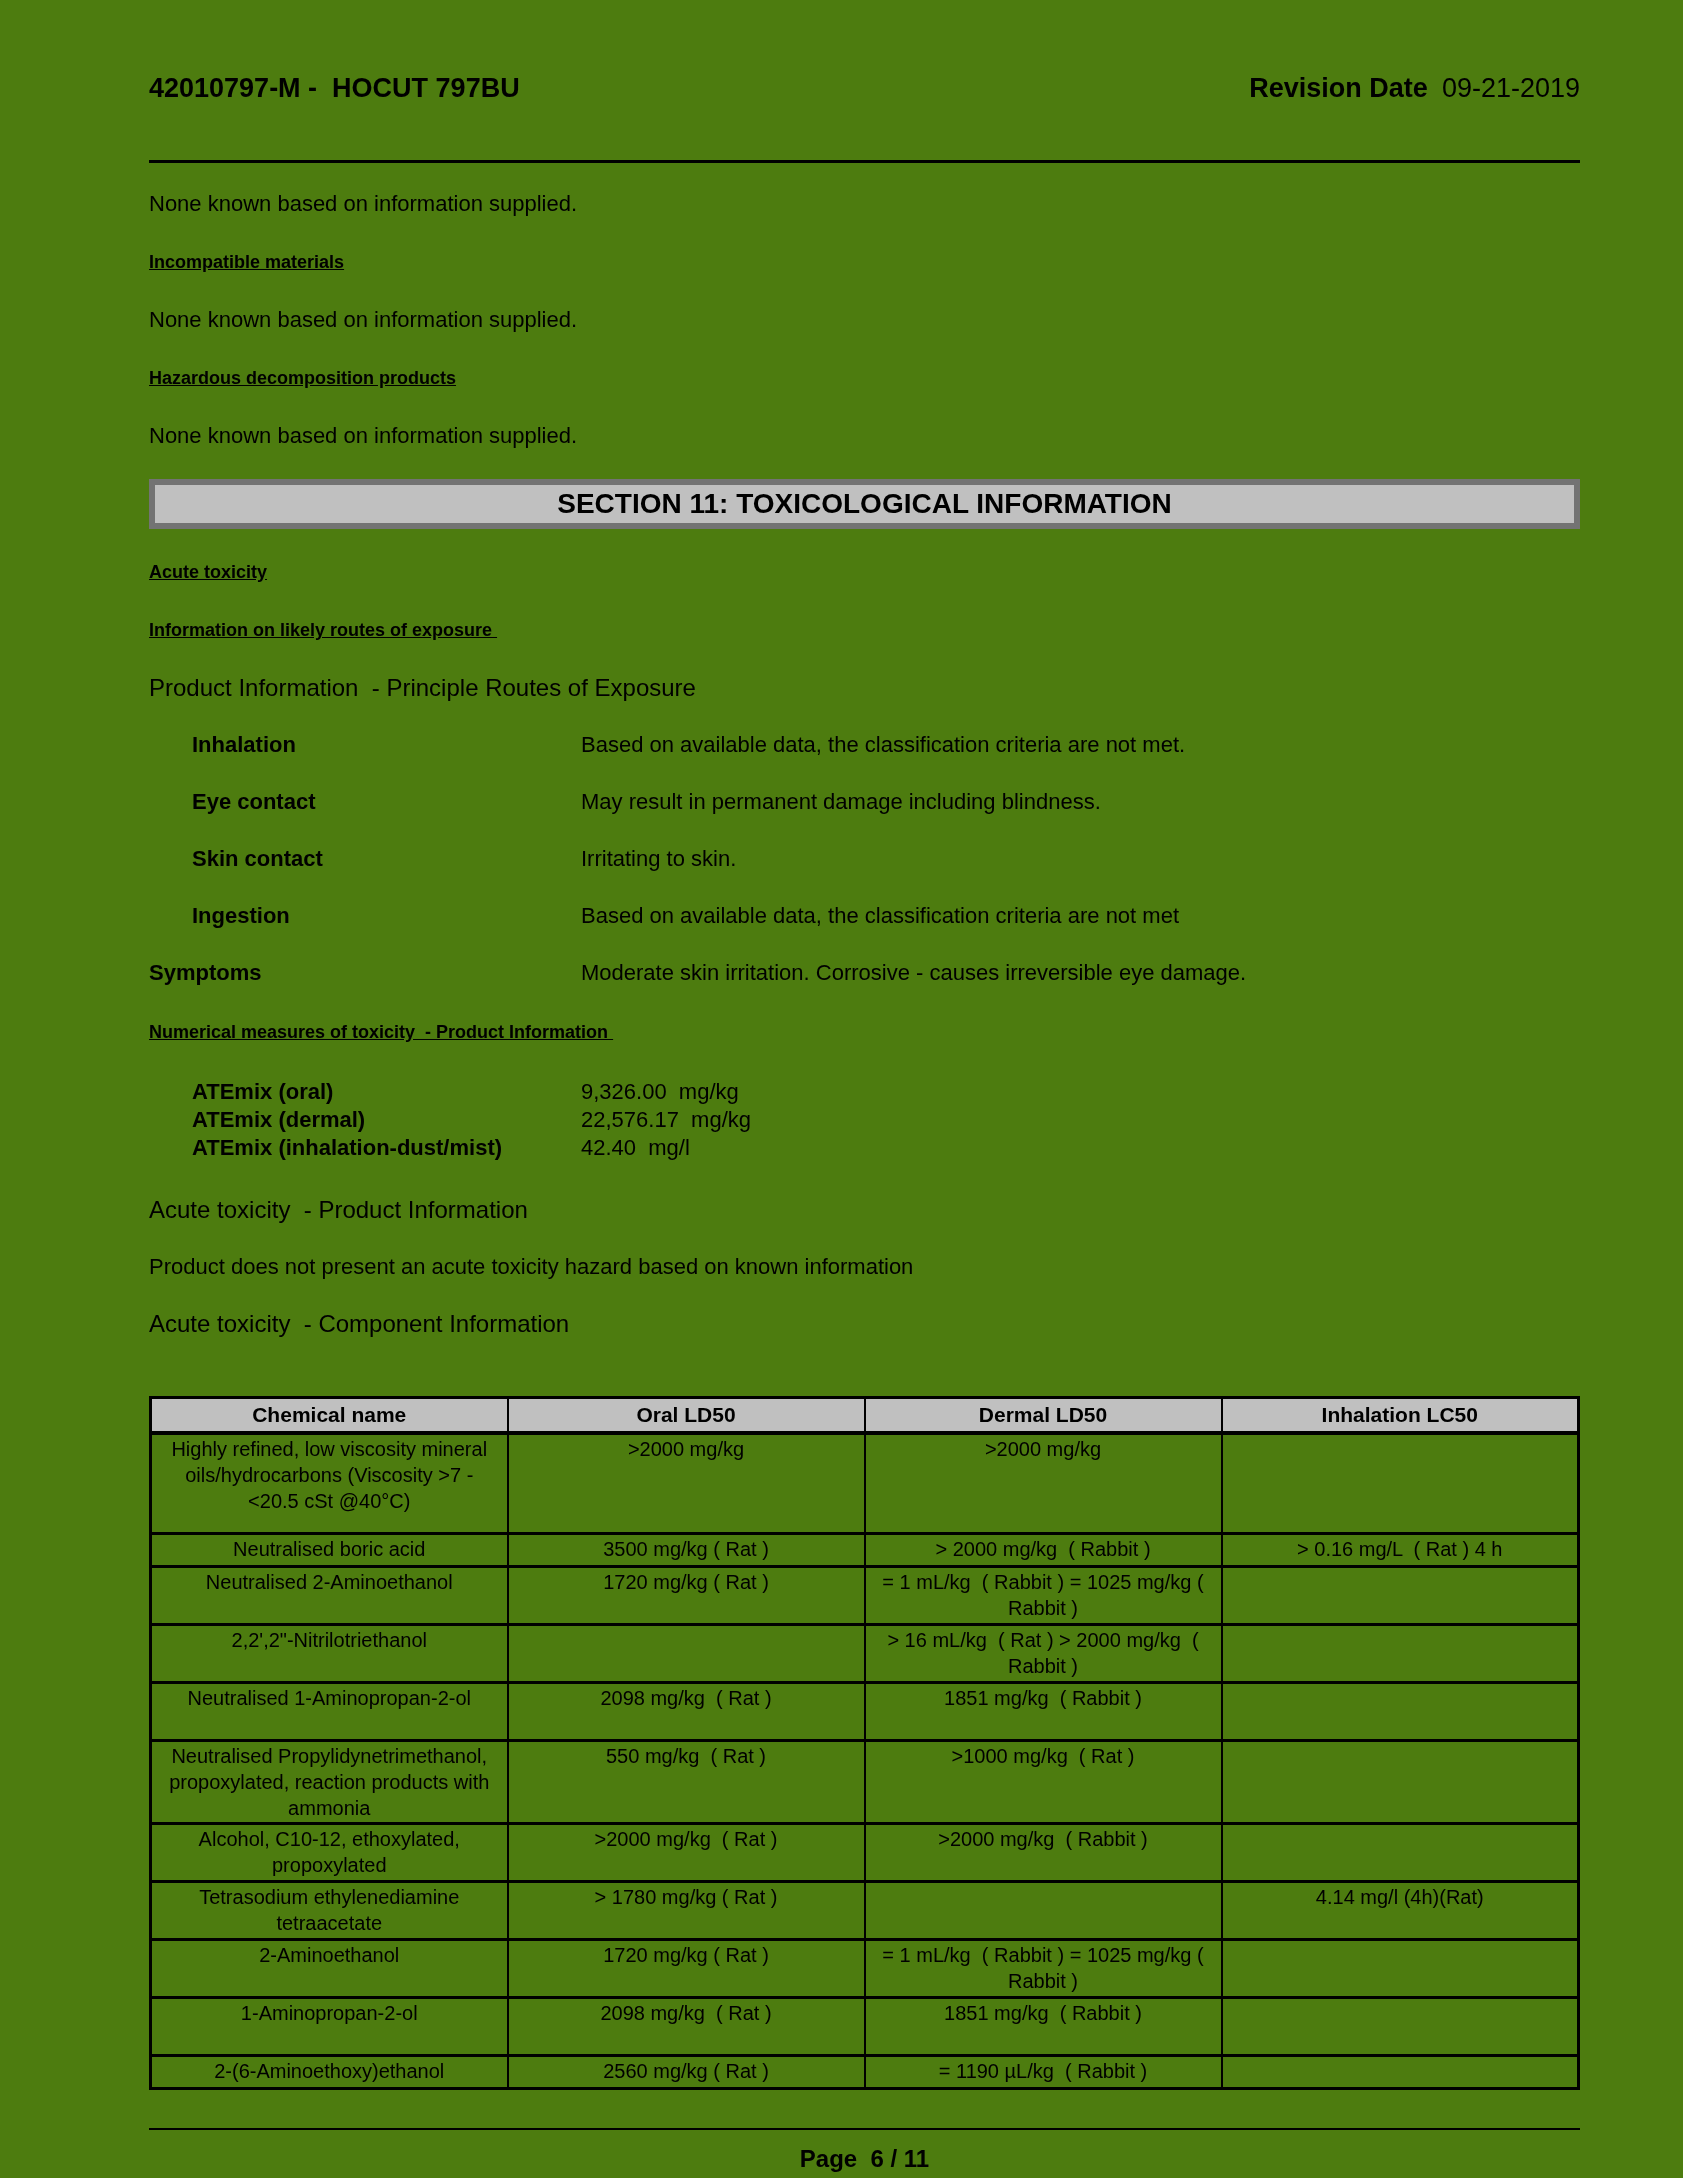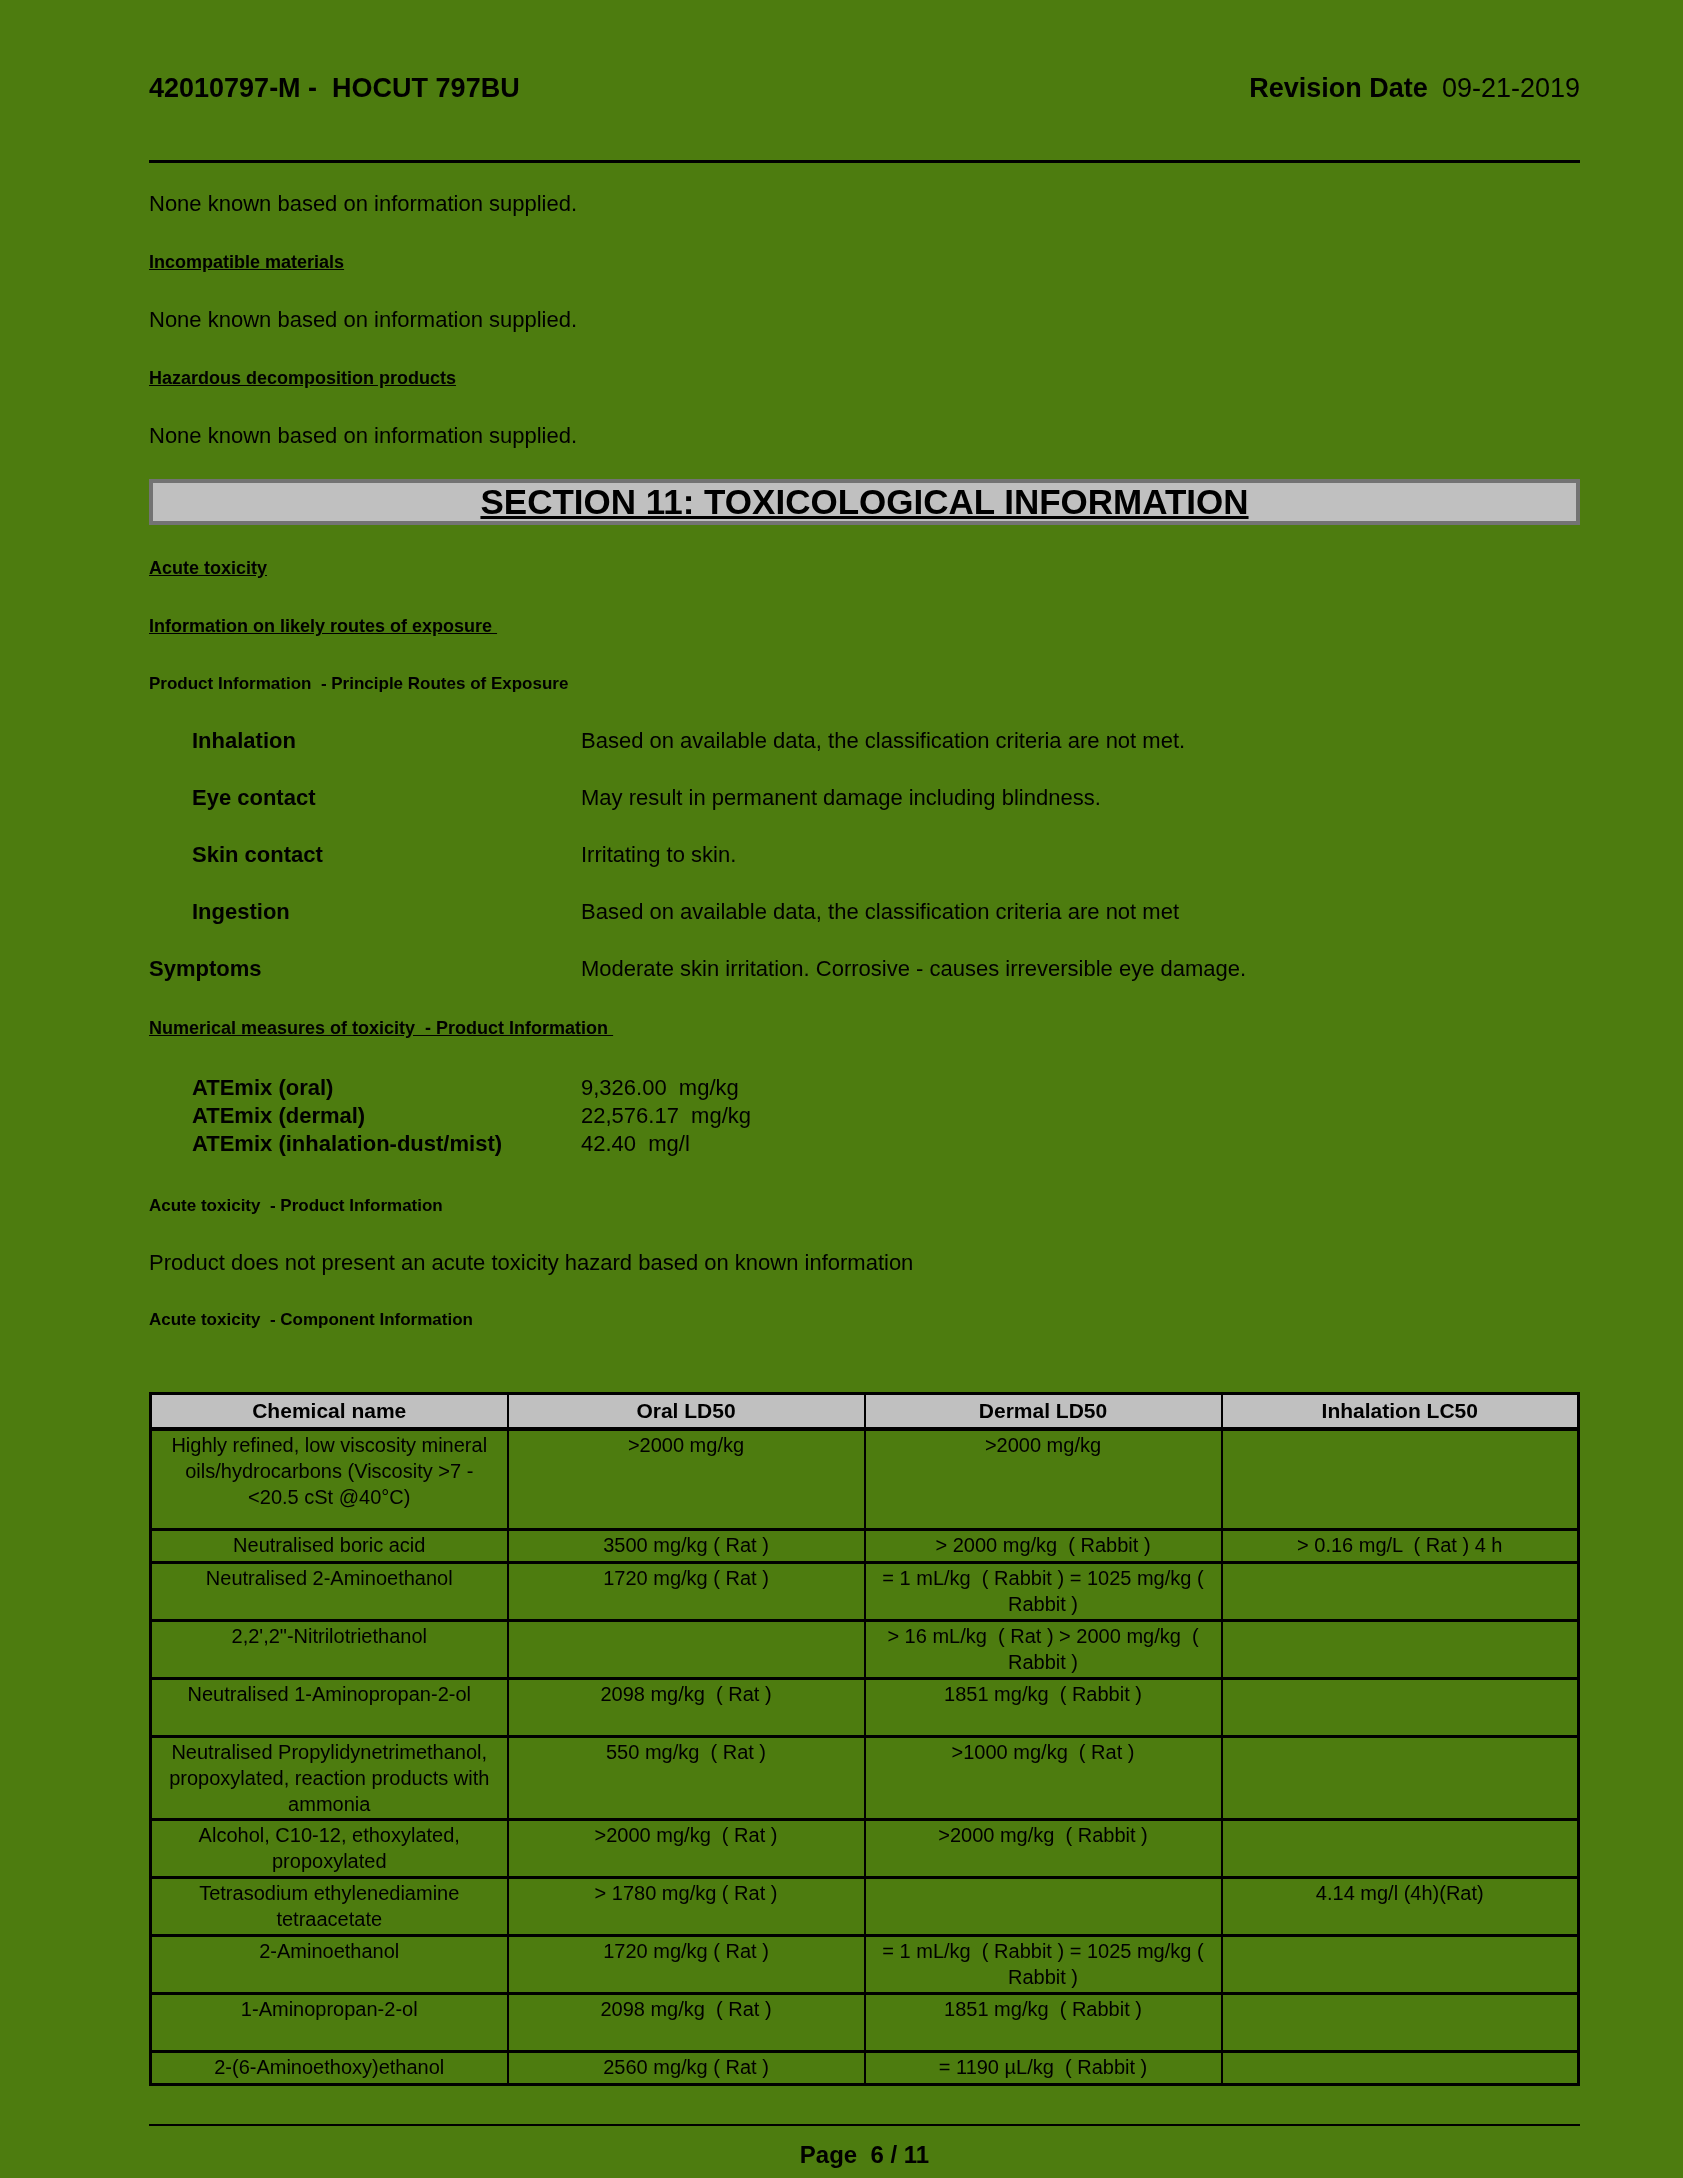--- a/index.html
+++ b/index.html
@@ -18,29 +18,29 @@
     padding-top: 71px; font-size: 27px; font-weight: bold; line-height: 34px;
   }
   .doc-header .rev-value { font-weight: normal; margin-left: 14px; }
 
   .rule-thick { border: none; border-top: 3px solid #000; margin: 55px 0 0 0; }
   .rule-thin  { border: none; border-top: 2px solid #000; margin: 38px 0 0 0; }
 
   .para { font-size: 22px; line-height: 26px; margin: 32px 0 0 0; }
   .para.first { margin-top: 28px; }
   .h-ul { font-size: 18px; line-height: 26px; font-weight: bold; text-decoration: underline; margin: 32px 0 0 0; }
-  .h-b  { font-size: 17px; line-height: 26px; font-weight: bold; margin: 32px 0 0 0; }
+  .h-b  { font-size: 24px; line-height: 26px; font-weight: normal; margin: 32px 0 0 0; }
 
   .banner {
     margin-top: 30px;
     background: #c0c0c0;
-    border: 4px solid #737373;
+    border: 6px solid #737373;
     height: 38px; line-height: 38px;
     text-align: center;
-    font-size: 35px; font-weight: bold; text-decoration: underline;
+    font-size: 28px; font-weight: bold;
   }
   .h-after-banner { margin-top: 30px; }
 
   .kv { display: flex; margin-top: 31px; font-size: 22px; line-height: 26px; }
   .kv .k { width: 432px; box-sizing: border-box; padding-left: 43px; font-weight: bold; flex-shrink: 0; }
   .kv.flush .k { padding-left: 0; }
   .kv .v { flex: 1; }
   .kv.tight { margin-top: 2px; }
   .kv.first-ate { margin-top: 34px; }
 

